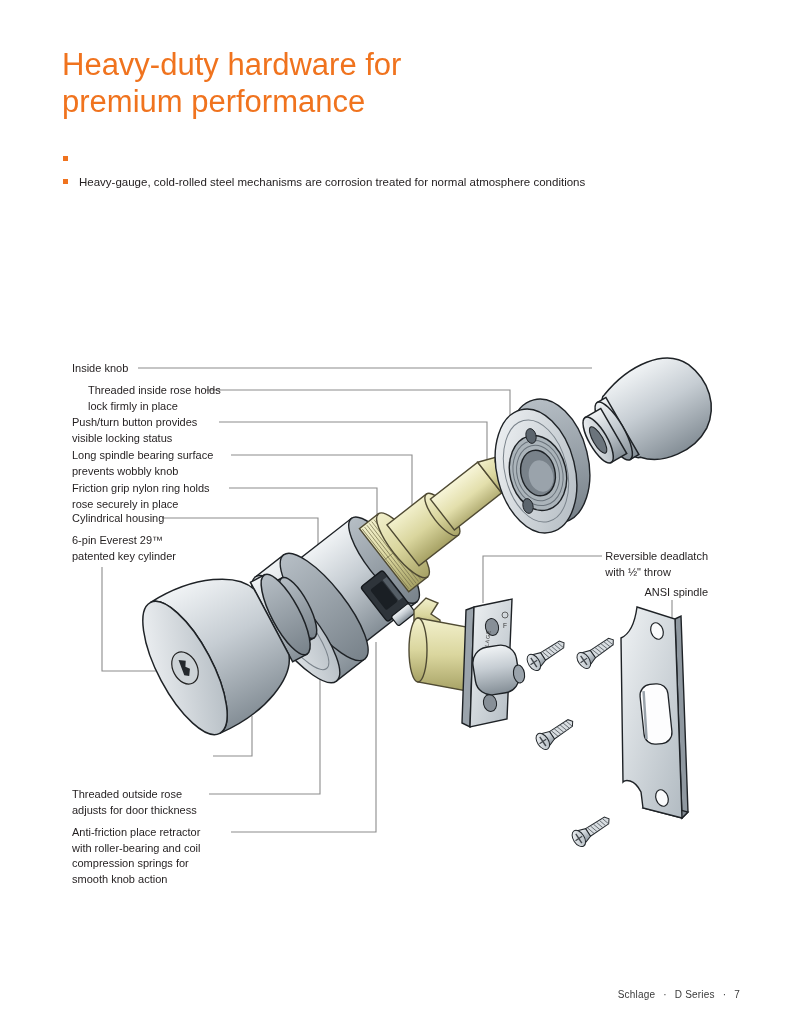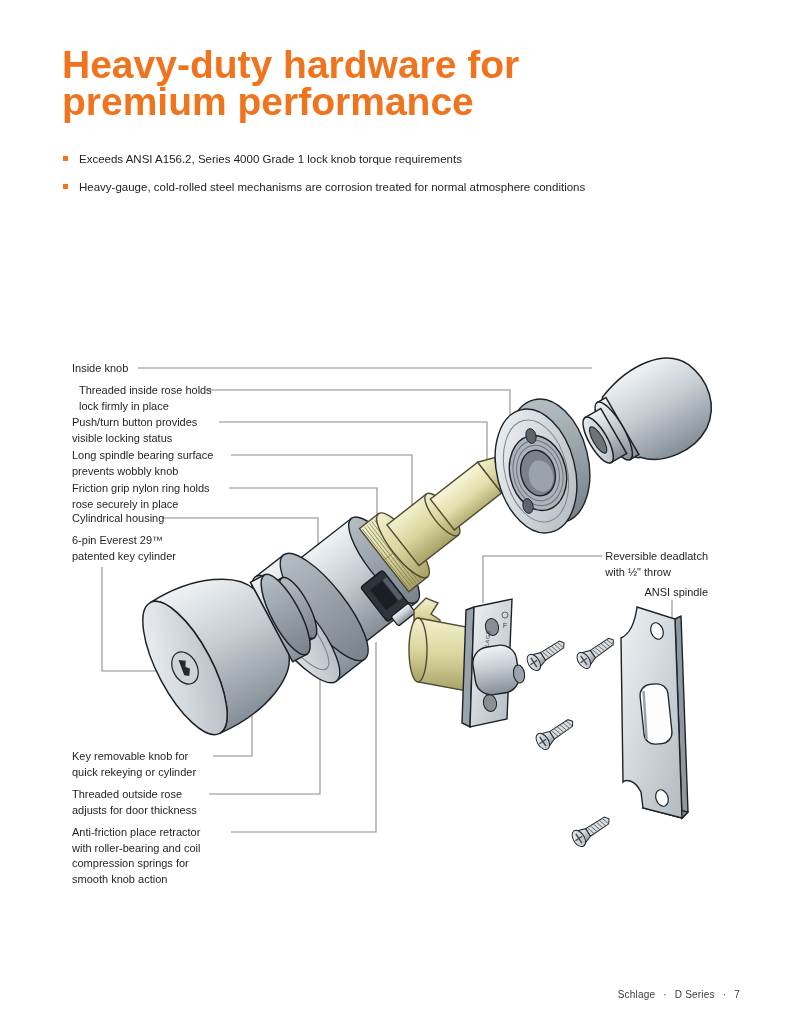--- a/index.html
+++ b/index.html
@@ -1,19 +1,19 @@
 <!DOCTYPE html>
 <html><head>
 <meta charset="utf-8">
 <style>
   html,body{margin:0;padding:0;background:#ffffff;}
   .page{position:relative;width:791px;height:1024px;background:#fff;
         font-family:"Liberation Sans",sans-serif;color:#231F20;overflow:hidden;}
-  .title{position:absolute;left:62px;top:46px;font-size:39px;line-height:37px;
-         color:#F0731E;font-weight:700;white-space:pre-line;letter-spacing:0;}
+  .title{position:absolute;left:62px;top:46px;font-size:31px;line-height:37px;
+         color:#F0731E;font-weight:400;white-space:pre-line;letter-spacing:0;}
   .bullets{position:absolute;left:62px;top:152px;margin:0;padding:0;list-style:none;}
   .bullets li{display:flex;align-items:flex-start;margin-bottom:14px;
               font-size:11.5px;line-height:14px;color:#262223;}
   .sq{width:5px;height:5px;background:#F0731E;margin:4px 11px 0 1px;flex:none;}
   .callout{position:absolute;font-size:11px;line-height:15.5px;color:#221E1F;
            white-space:pre-line;}
   .callout.right{text-align:left;}
   .diagram{position:absolute;left:0;top:0;}
   .footer{position:absolute;top:989px;right:51px;font-size:10px;color:#3A3A3A;
           letter-spacing:.2px;}
@@ -23,21 +23,20 @@
 <body>
 
 <div class="page">
 
   <div class="title">Heavy-duty hardware for
 premium performance</div>
 
   <ul class="bullets">
     <li>
       <span class="sq"></span>
-      <span>Exceeds ANSI A156.2, Series 4000 Grade 1 lock knob torque requirements</span>
     </li>
     <li>
       <span class="sq"></span>
       <span>Heavy-gauge, cold-rolled steel mechanisms are corrosion treated for normal atmosphere conditions</span>
     </li>
   </ul>
 
   <svg class="diagram" width="791" height="1024" viewBox="0 0 791 1024">
     <defs>
       <linearGradient id="gm" x1="0" y1="0" x2="0" y2="1">
@@ -209,33 +208,31 @@
       <path d="M 637,607 L 675,619 L 682,818 L 643,808 L 641,792
                C 634,778 625,780 623,782 L 621,638 C 630,634 635,622 637,607 Z" fill="url(#gs)"></path>
       <ellipse cx="657" cy="631" rx="6" ry="8.5" transform="rotate(-20 657 631)" fill="#FAFBFC" stroke-width="1.2"></ellipse>
       <ellipse cx="662" cy="798" rx="6" ry="8.5" transform="rotate(-20 662 798)" fill="#FAFBFC" stroke-width="1.2"></ellipse>
       <rect x="642" y="684" width="28" height="60" rx="11" transform="rotate(-6 656 714)" fill="#FDFDFE" stroke-width="1.3"></rect>
       <path d="M 646,690 L 644,738" stroke="#99A2AA" stroke-width="2.5" fill="none" transform="rotate(-6 656 714)"></path>
     </g>
   </svg>
 
   <div class="callout" style="left:72px;top:361px">Inside knob</div>
-  <div class="callout" style="left:79px;top:383px">Threaded inside rose holds
+  <div class="callout" style="left:88px;top:383px">Threaded inside rose holds
 lock firmly in place</div>
   <div class="callout" style="left:72px;top:415px">Push/turn button provides
 visible locking status</div>
   <div class="callout" style="left:72px;top:448px">Long spindle bearing surface
 prevents wobbly knob</div>
   <div class="callout" style="left:72px;top:481px">Friction grip nylon ring holds
 rose securely in place</div>
   <div class="callout" style="left:72px;top:511px">Cylindrical housing</div>
   <div class="callout" style="left:72px;top:533px">6-pin Everest 29™
 patented key cylinder</div>
-  <div class="callout" style="left:72px;top:749px">Key removable knob for
-quick rekeying or cylinder</div>
   <div class="callout" style="left:72px;top:787px">Threaded outside rose
 adjusts for door thickness</div>
   <div class="callout" style="left:72px;top:825px">Anti-friction place retractor
 with roller-bearing and coil
 compression springs for
 smooth knob action</div>
   <div class="callout right" style="right:83px;top:549px">Reversible deadlatch
 with ½" throw</div>
   <div class="callout right" style="right:83px;top:585px">ANSI spindle</div>
 

